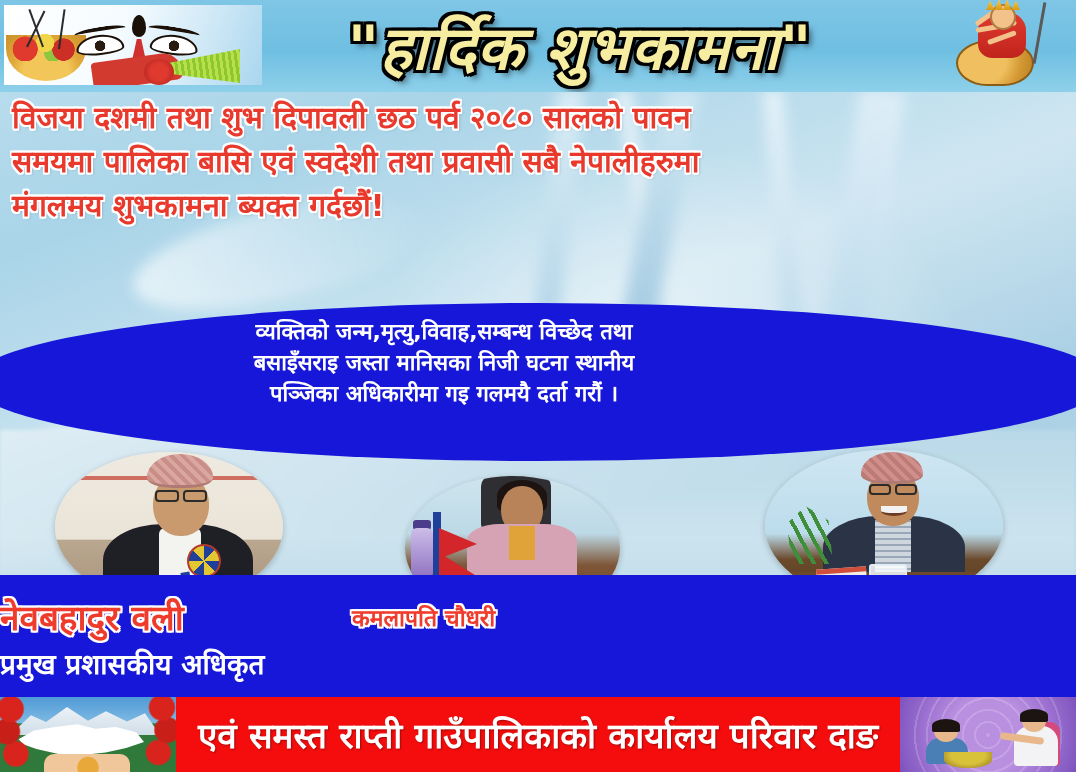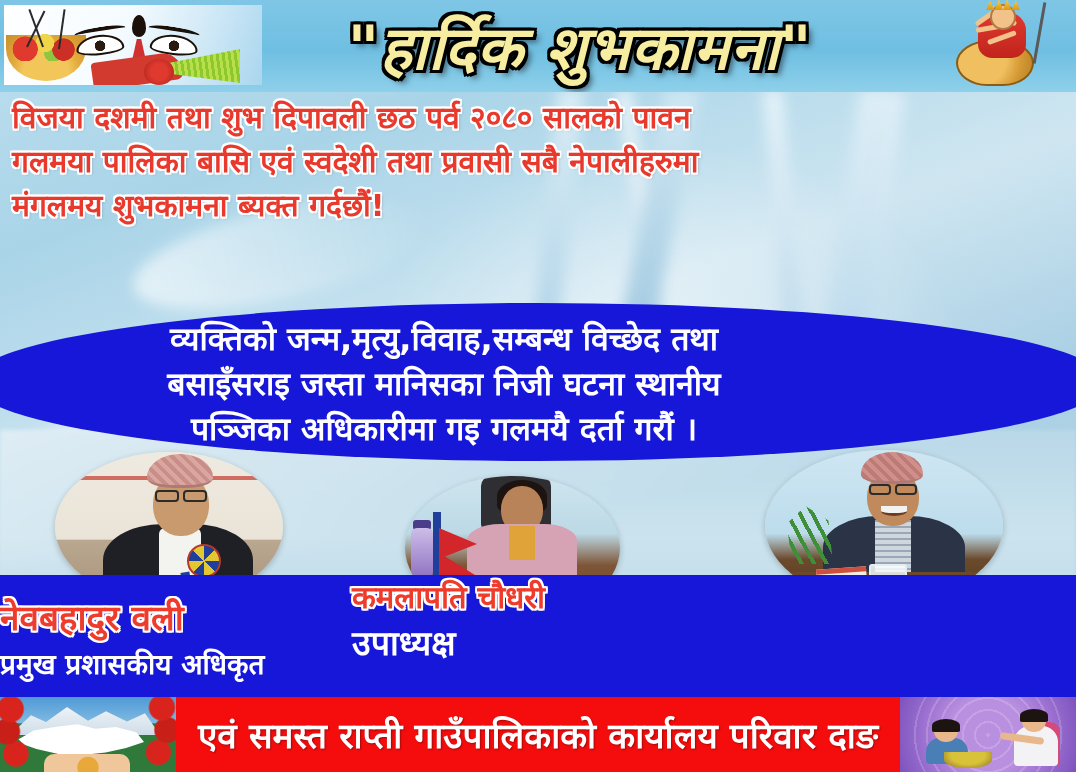--- a/index.html
+++ b/index.html
@@ -153,21 +153,21 @@
   
   .blue-oval{
     position:absolute; left:-30px; top:303px; width:1136px; height:158px;
     background:#1717d9;
     border-radius:50%;
   }
   .blue-text{
     position:absolute; left:0; top:317px; width:888px;
     text-align:center;
     font-family:"DejaVu Sans", sans-serif;
-    font-weight:bold; font-size:32px; line-height:1.40;
+    font-weight:bold; font-size:22px; line-height:1.40;
     color:#ffffff;
   }
   .blue-line{ white-space:nowrap; }
 
   
   .photo{
     position:absolute; border-radius:50%; overflow:hidden;
     box-shadow:0 2px 6px rgba(0,0,0,.22);
   }
   .photo.p1{ left:55px; top:452px; width:228px; height:150px; }
@@ -253,21 +253,21 @@
       -1.8px 0 0 #fff,1.8px 0 0 #fff,0 -1.8px 0 #fff,0 1.8px 0 #fff,
       -1.8px -1.8px 0 #fff,1.8px -1.8px 0 #fff,-1.8px 1.8px 0 #fff,1.8px 1.8px 0 #fff;
     white-space:nowrap;
   }
   .person-title{
     font-family:"DejaVu Sans", sans-serif;
     font-weight:bold; color:#ffffff; white-space:nowrap;
   }
   .nc1 .person-name{ font-size:35px; margin-top:18px; }
   .nc1 .person-title{ font-size:28px; margin-top:4px; }
-  .nc2 .person-name{ font-size:31px; }
+  .nc2 .person-name{ font-size:23px; margin-top:26px; }
   .nc2 .person-title{ font-size:34px; margin-top:2px; }
   .nc3 .person-name{ font-size:33px; margin-top:12px; }
   .nc3 .person-title{ font-size:34px; margin-top:6px; }
 
   
   .bottom-banner{
     position:absolute; left:0; top:697px; width:1076px; height:75px;
     background:#f50d0d;
   }
   .bb-left{
@@ -383,21 +383,21 @@
       <div class="dg-arm a3"></div>
         <div class="dg-arm a4"></div>
       <div class="dg-head"></div>
       <div class="dg-crown"></div>
       <div class="dg-trident"></div>
     </div>
   </div>
 
   <div class="red-block">
     <div class="red-line">विजया दशमी तथा शुभ दिपावली छठ पर्व २०८० सालको पावन</div>
-    <div class="red-line">गलमया पालिका बासि एवं  स्वदेशी तथा प्रवासी सबै नेपालीहरुमा</div>
+    <div class="red-line">समयमा पालिका बासि एवं  स्वदेशी तथा प्रवासी सबै नेपालीहरुमा</div>
     <div class="red-line">मंगलमय शुभकामना ब्यक्त गर्दछौं!</div>
   </div>
 
   <div class="blue-oval"></div>
   <div class="blue-text">
     <div class="blue-line">व्यक्तिको जन्म,मृत्यु,विवाह,सम्बन्ध विच्छेद तथा</div>
     <div class="blue-line">बसाइँसराइ जस्ता मानिसका निजी घटना स्थानीय</div>
     <div class="blue-line">पञ्जिका अधिकारीमा गइ गलमयै दर्ता गरौं ।</div>
   </div>
 
@@ -447,21 +447,20 @@
       <div class="glass"></div>
   </div>
 
   <div class="name-band">
     <div class="name-cell nc1">
       <div class="person-name">नेवबहादुर वली</div>
       <div class="person-title">प्रमुख प्रशासकीय अधिकृत</div>
     </div>
     <div class="name-cell nc2">
       <div class="person-name">कमलापति चौधरी</div>
-      <div class="person-title">उपाध्यक्ष</div>
     </div>
   </div>
 
   <div class="bottom-banner">
     <div class="bb-left">
       <div class="bb-mtn"></div>
       <div class="bb-nepal"></div>
       <div class="bb-hands"></div>
       <div class="bb-flowers"></div>
     </div>

